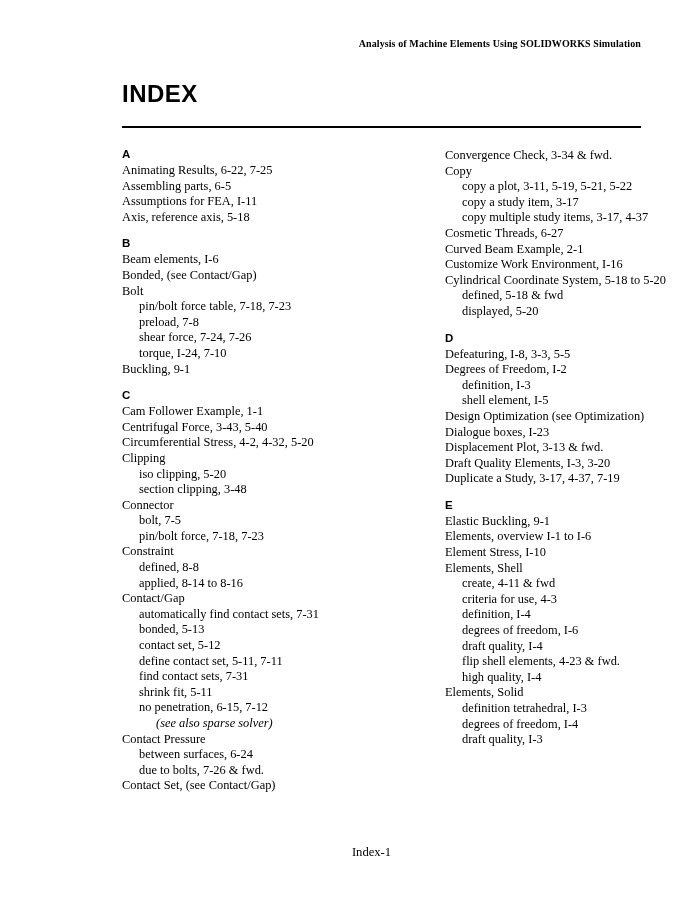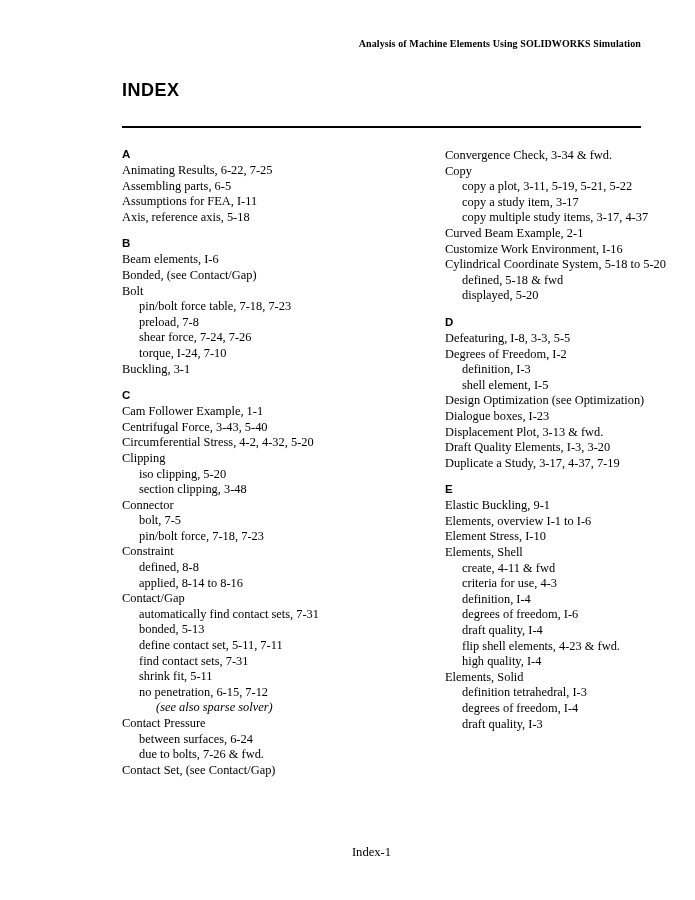--- a/index.html
+++ b/index.html
@@ -31,21 +31,21 @@
     font-size: 10px;
     letter-spacing: 0.1px;
     white-space: nowrap;
   }
   .page-title {
     position: absolute;
     left: 122px;
     top: 80px;
     font-family: "Liberation Sans", sans-serif;
     font-weight: bold;
-    font-size: 18px;
+    font-size: 24px;
     letter-spacing: 0.5px;
   }
   .title-rule {
     position: absolute;
     left: 122px;
     top: 126px;
     width: 519px;
     height: 2px;
     background: #000000;
   }
@@ -109,53 +109,55 @@
         <div class="entry lvl0">Assumptions for FEA,  I-11</div>
         <div class="entry lvl0">Axis, reference axis,  5-18</div>
         <div class="letter-head">B</div>
         <div class="entry lvl0">Beam elements,  I-6</div>
         <div class="entry lvl0">Bonded,  (see Contact/Gap)</div>
         <div class="entry lvl0">Bolt</div>
         <div class="entry lvl1">pin/bolt force table,  7-18, 7-23</div>
         <div class="entry lvl1">preload,  7-8</div>
         <div class="entry lvl1">shear force,  7-24, 7-26</div>
         <div class="entry lvl1">torque,  I-24, 7-10</div>
-        <div class="entry lvl0">Buckling, 3-1</div>
+        <div class="entry lvl0">Buckling, 9-1</div>
         <div class="letter-head">C</div>
         <div class="entry lvl0">Cam Follower Example,  1-1</div>
         <div class="entry lvl0">Centrifugal Force,  3-43, 5-40</div>
         <div class="entry lvl0">Circumferential Stress,  4-2, 4-32, 5-20</div>
         <div class="entry lvl0">Clipping</div>
         <div class="entry lvl1">iso clipping,  5-20</div>
         <div class="entry lvl1">section clipping,  3-48</div>
         <div class="entry lvl0">Connector</div>
         <div class="entry lvl1">bolt,  7-5</div>
         <div class="entry lvl1">pin/bolt force,  7-18, 7-23</div>
         <div class="entry lvl0">Constraint</div>
         <div class="entry lvl1">defined,  8-8</div>
         <div class="entry lvl1">applied,  8-14 to 8-16</div>
         <div class="entry lvl0">Contact/Gap</div>
         <div class="entry lvl1">automatically find contact sets, 7-31</div>
         <div class="entry lvl1">bonded,  5-13</div>
+        <div class="entry lvl1">contact set,  5-12</div>
         <div class="entry lvl1">define contact set,  5-11, 7-11</div>
         <div class="entry lvl1">find contact sets,  7-31</div>
         <div class="entry lvl1">shrink fit,  5-11</div>
         <div class="entry lvl1">no penetration,  6-15, 7-12</div>
         <div class="entry lvl2">(see also sparse solver)</div>
         <div class="entry lvl0">Contact Pressure</div>
         <div class="entry lvl1">between surfaces,  6-24</div>
         <div class="entry lvl1">due to bolts,  7-26 &amp; fwd.</div>
         <div class="entry lvl0">Contact Set,  (see Contact/Gap)</div>
       </div>
       <div class="col">
         <div class="entry lvl0">Convergence Check,  3-34 &amp; fwd.</div>
         <div class="entry lvl0">Copy</div>
         <div class="entry lvl1">copy a plot,  3-11, 5-19, 5-21, 5-22</div>
         <div class="entry lvl1">copy a study item,  3-17</div>
         <div class="entry lvl1">copy multiple study items, 3-17, 4-37</div>
+        <div class="entry lvl0">Cosmetic Threads,  6-27</div>
         <div class="entry lvl0">Curved Beam Example,  2-1</div>
         <div class="entry lvl0">Customize Work Environment,  I-16</div>
         <div class="entry lvl0">Cylindrical Coordinate System,  5-18 to 5-20</div>
         <div class="entry lvl1">defined,  5-18 &amp; fwd</div>
         <div class="entry lvl1">displayed,  5-20</div>
         <div class="letter-head">D</div>
         <div class="entry lvl0">Defeaturing,  I-8, 3-3, 5-5</div>
         <div class="entry lvl0">Degrees of Freedom,  I-2</div>
         <div class="entry lvl1">definition,  I-3</div>
         <div class="entry lvl1">shell element,  I-5</div>

